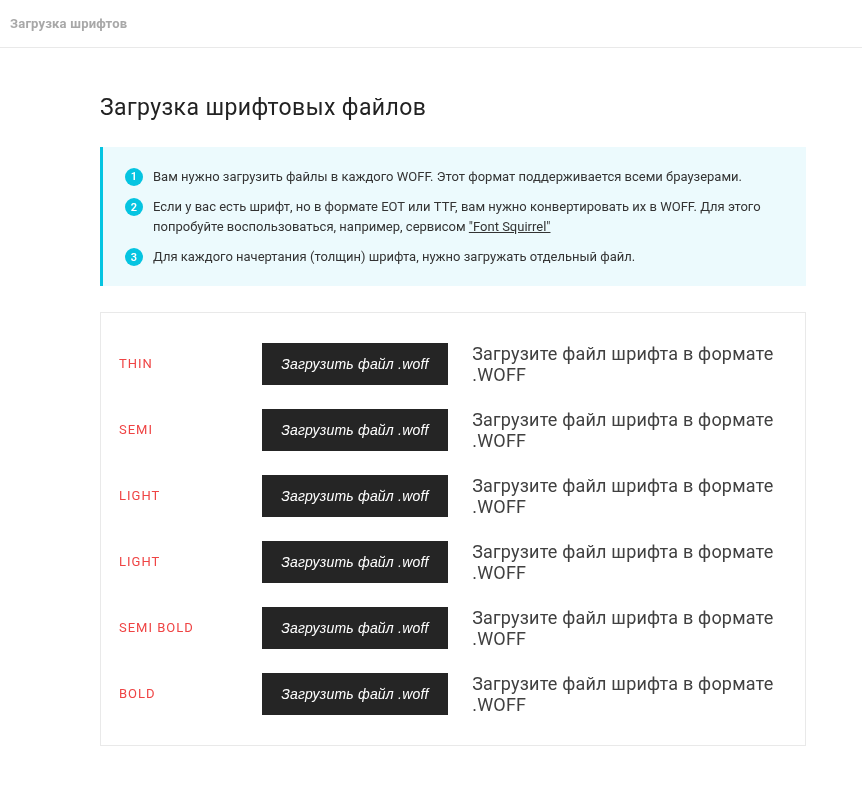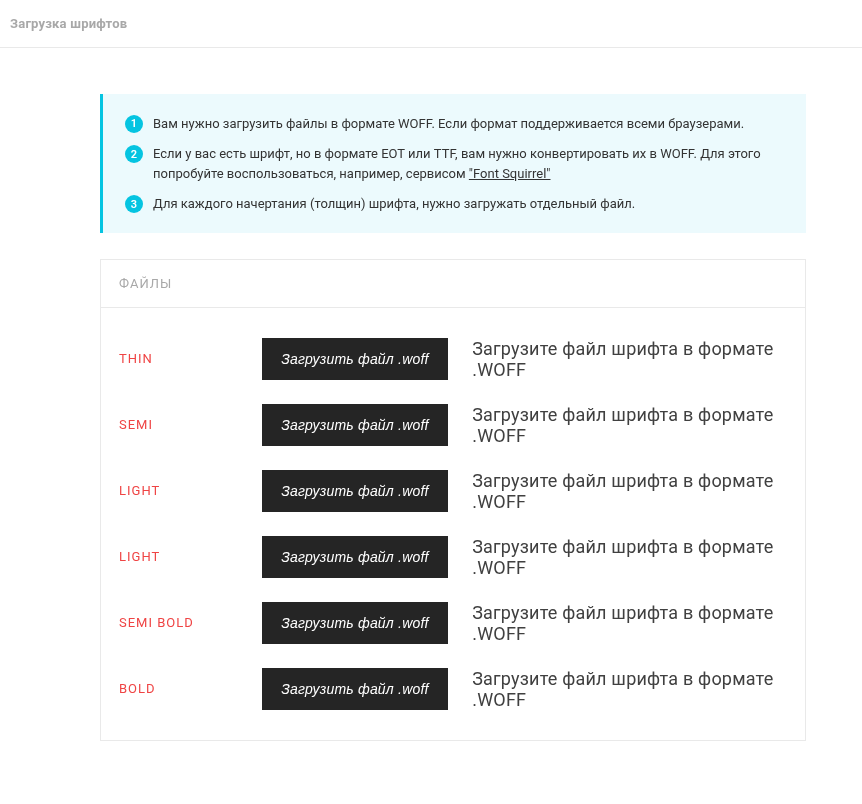--- a/index.html
+++ b/index.html
@@ -139,44 +139,44 @@
 }
 </style>
 </head>
 <body>
 
 <div class="top-bar">
   <span>Загрузка шрифтов</span>
 </div>
 
 <div class="content">
+  <h1 class="page-title">Загрузка шрифтовых файлов</h1>
 
   <div class="info-box">
     <div class="info-item">
       <div class="info-badge">1</div>
       <div class="info-text">
-        <span>Вам нужно загрузить файлы в формате WOFF. Если формат поддерживается всеми браузерами.</span>
+        <span>Вам нужно загрузить файлы в каждого WOFF. Этот формат поддерживается всеми браузерами.</span>
       </div>
     </div>
     <div class="info-item">
       <div class="info-badge">2</div>
       <div class="info-text">
         <span>Если у вас есть шрифт, но в формате EOT или TTF, вам нужно конвертировать их в WOFF. Для этого попробуйте воспользоваться, например, сервисом </span><a href="#">"Font Squirrel"</a><span></span>
       </div>
     </div>
     <div class="info-item">
       <div class="info-badge">3</div>
       <div class="info-text">
         <span>Для каждого начертания (толщин) шрифта, нужно загружать отдельный файл.</span>
       </div>
     </div>
   </div>
 
   <div class="files-panel">
-    <div class="files-header">ФАЙЛЫ</div>
     <div class="files-body">
 
       <div class="file-row">
         <div class="file-label">THIN</div>
         <button class="upload-btn">Загрузить файл .woff</button>
         <div class="file-hint">Загрузите файл шрифта в формате .WOFF</div>
       </div>
 
       <div class="file-row">
         <div class="file-label">SEMI</div>

